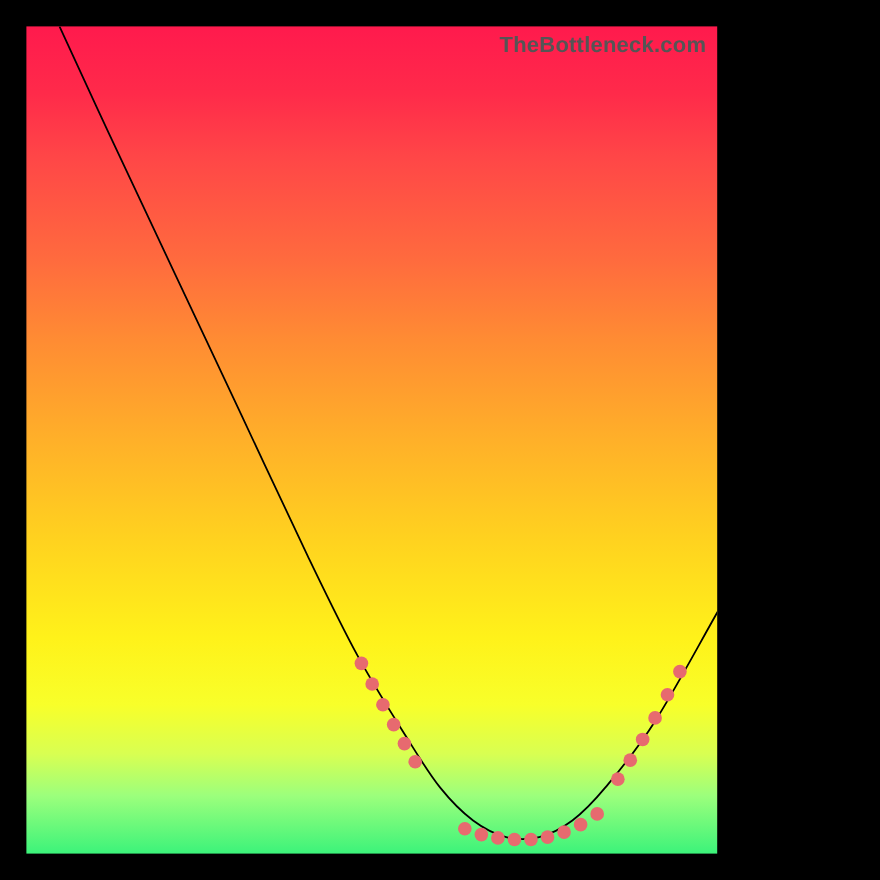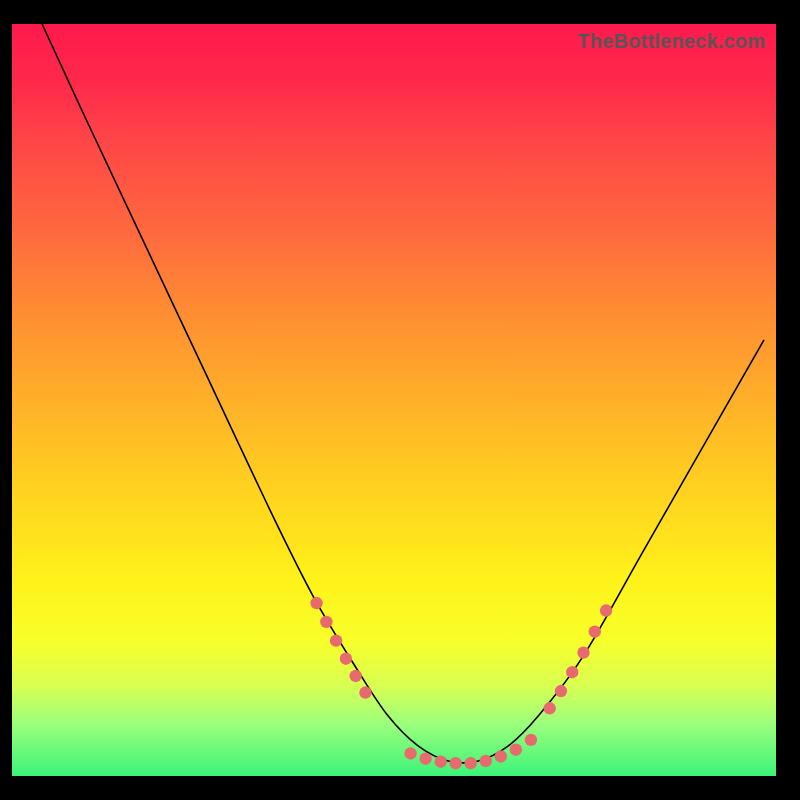--- a/index.html
+++ b/index.html
@@ -12,23 +12,23 @@
     font-family: Arial, Helvetica, sans-serif;
   }
   .frame {
     position: relative;
     width: 800px;
     height: 800px;
     background: #000;
   }
   .plot {
     position: absolute;
-    left: 12px;
+    left: 24px;
     top: 24px;
-    width: 764px;
+    width: 628px;
     height: 752px;
     background: linear-gradient(to bottom,
       #ff1a4d 0%,
       #ff2a4a 8%,
       #ff4747 16%,
       #ff6a3e 28%,
       #ff8c33 38%,
       #ffb029 50%,
       #ffd21f 62%,
       #fff21a 74%,

